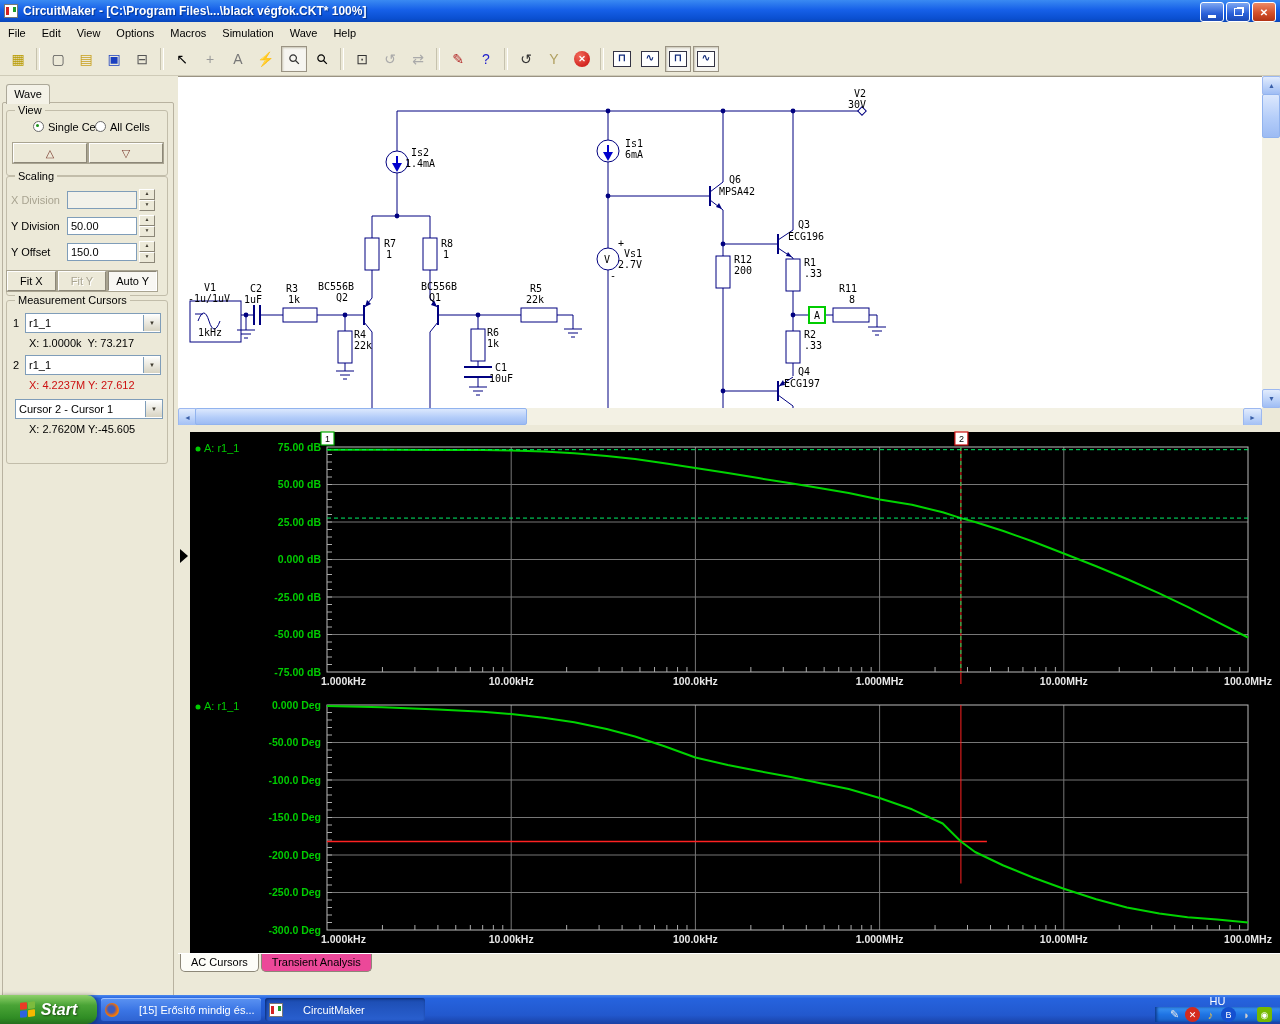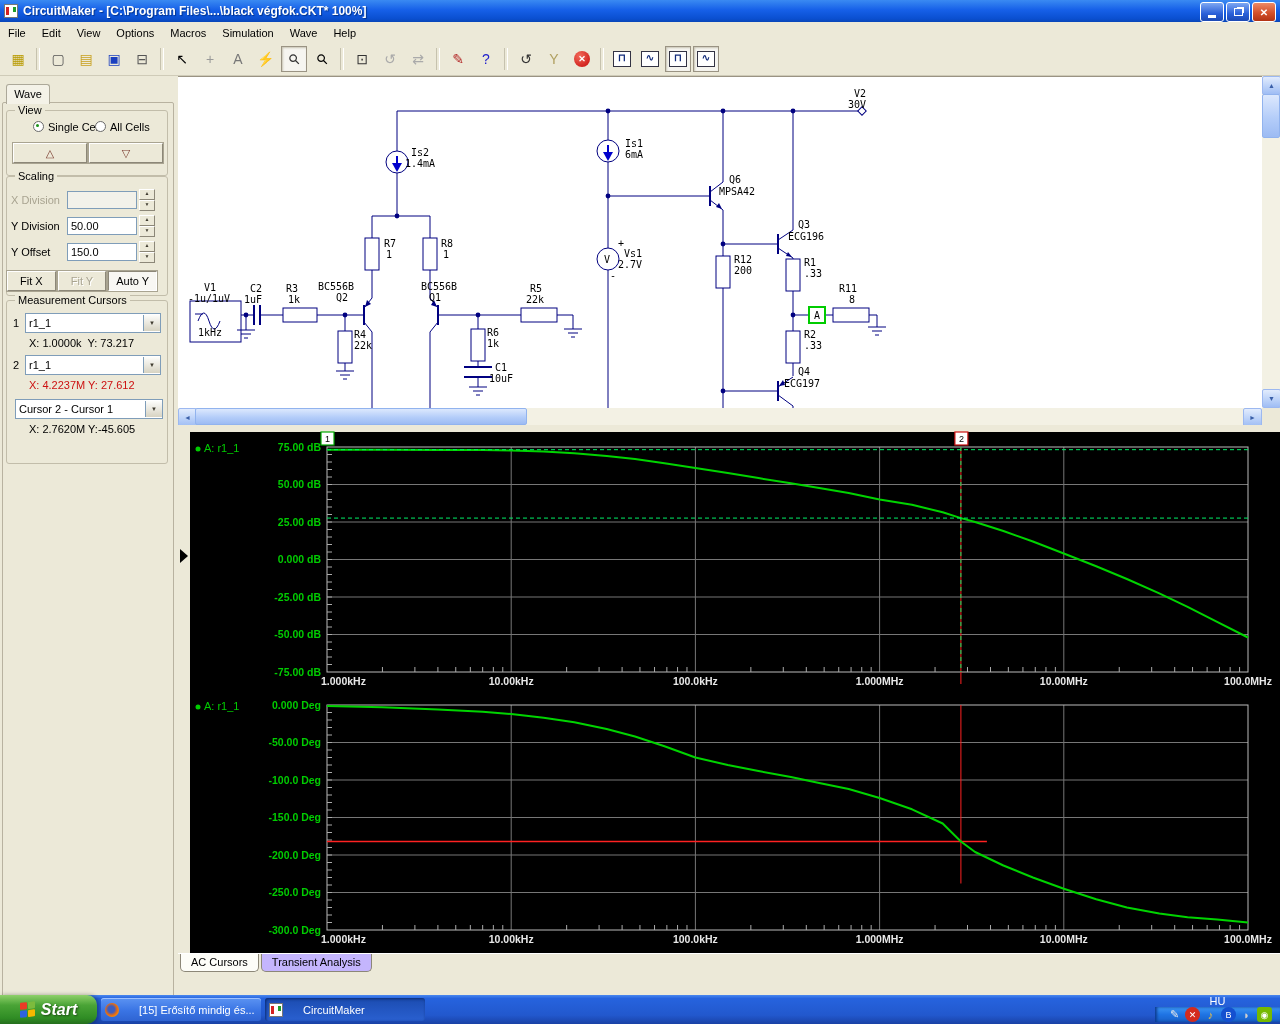--- a/index.html
+++ b/index.html
@@ -61,21 +61,21 @@
   .sbtn{position:absolute;width:17px;height:17px;border:1px solid #9cb8f0;border-radius:2px;
     background:linear-gradient(180deg,#e2ecfd,#b9d0f8 60%,#9fbdf4);display:flex;align-items:center;justify-content:center;
     color:#3a5fa8;font-size:7px;}
   .sthumb{position:absolute;border:1px solid #91b3ee;border-radius:2px;
     background:linear-gradient(180deg,#dce8fd,#b4cdf9 55%,#9cbbf3);}
   
   #wavepanel{left:178px;top:425px;width:1102px;height:528px;background:#ece9d8;}
   
   #tabrow{left:178px;top:953px;width:1102px;height:42px;background:#ece9d8;border-top:1px solid #fff;}
   .ptab{display:inline-block;margin-left:2px;padding:2px 10px 3px 10px;border:1px solid #8c8778;border-top:none;
-        border-radius:0 0 5px 5px;background:#c4b5fd;position:relative;top:0;}
+        border-radius:0 0 5px 5px;background:#ec4899;position:relative;top:0;}
   .ptab.active{background:#fdfdf8;font-weight:normal;}
   
   #taskbar{left:0;top:995px;width:1280px;height:29px;
      background:linear-gradient(180deg,#4a88ef 0%,#2663de 12%,#2258cd 70%,#1941a5 100%);display:flex;align-items:center;color:#fff;}
   #startbtn{width:97px;height:29px;border-radius:0 10px 10px 0;
      background:linear-gradient(180deg,#8ed06a 0%,#4aa436 35%,#2f8c24 80%,#256e1e 100%);
      display:flex;align-items:center;justify-content:center;gap:5px;font-style:italic;font-weight:bold;font-size:16px;
      text-shadow:1px 1px 2px #1c4a12;box-shadow:2px 0 4px #00000055;}
   .flag{width:16px;height:15px;display:grid;grid-template-columns:7px 7px;grid-template-rows:7px 7px;gap:1px;transform:skewY(-6deg);}
   .flag i{border-radius:1px;}

